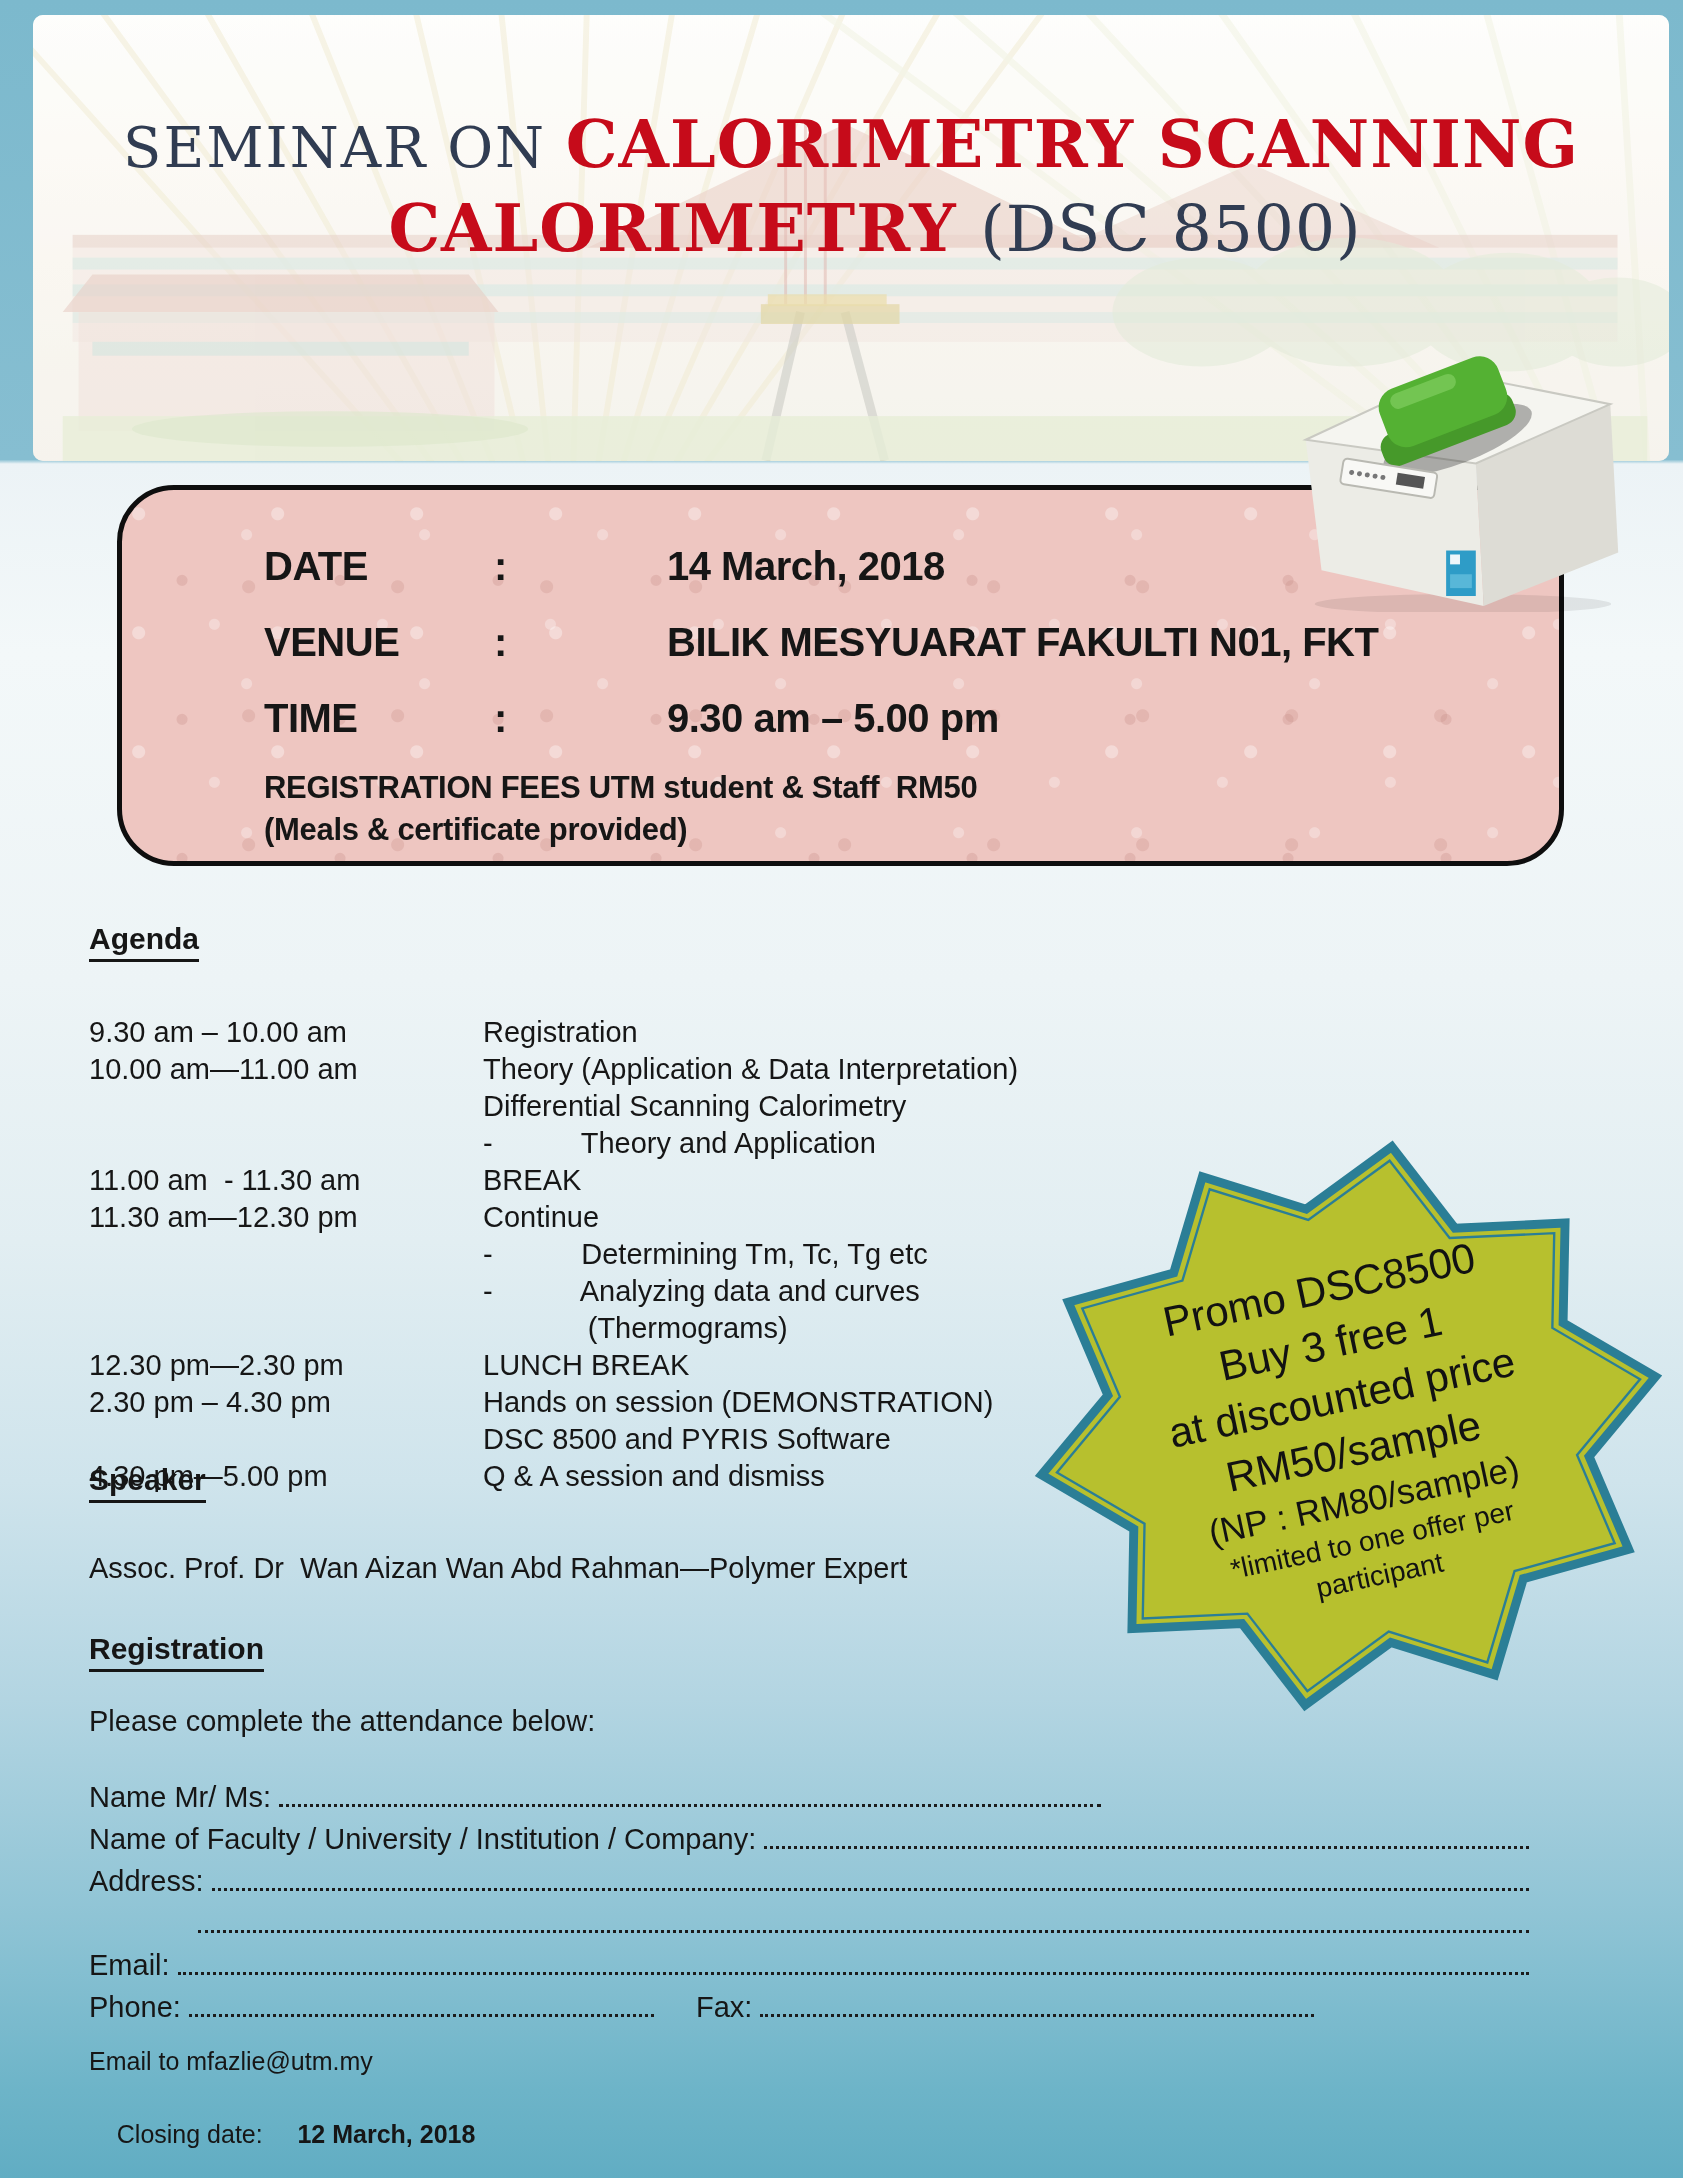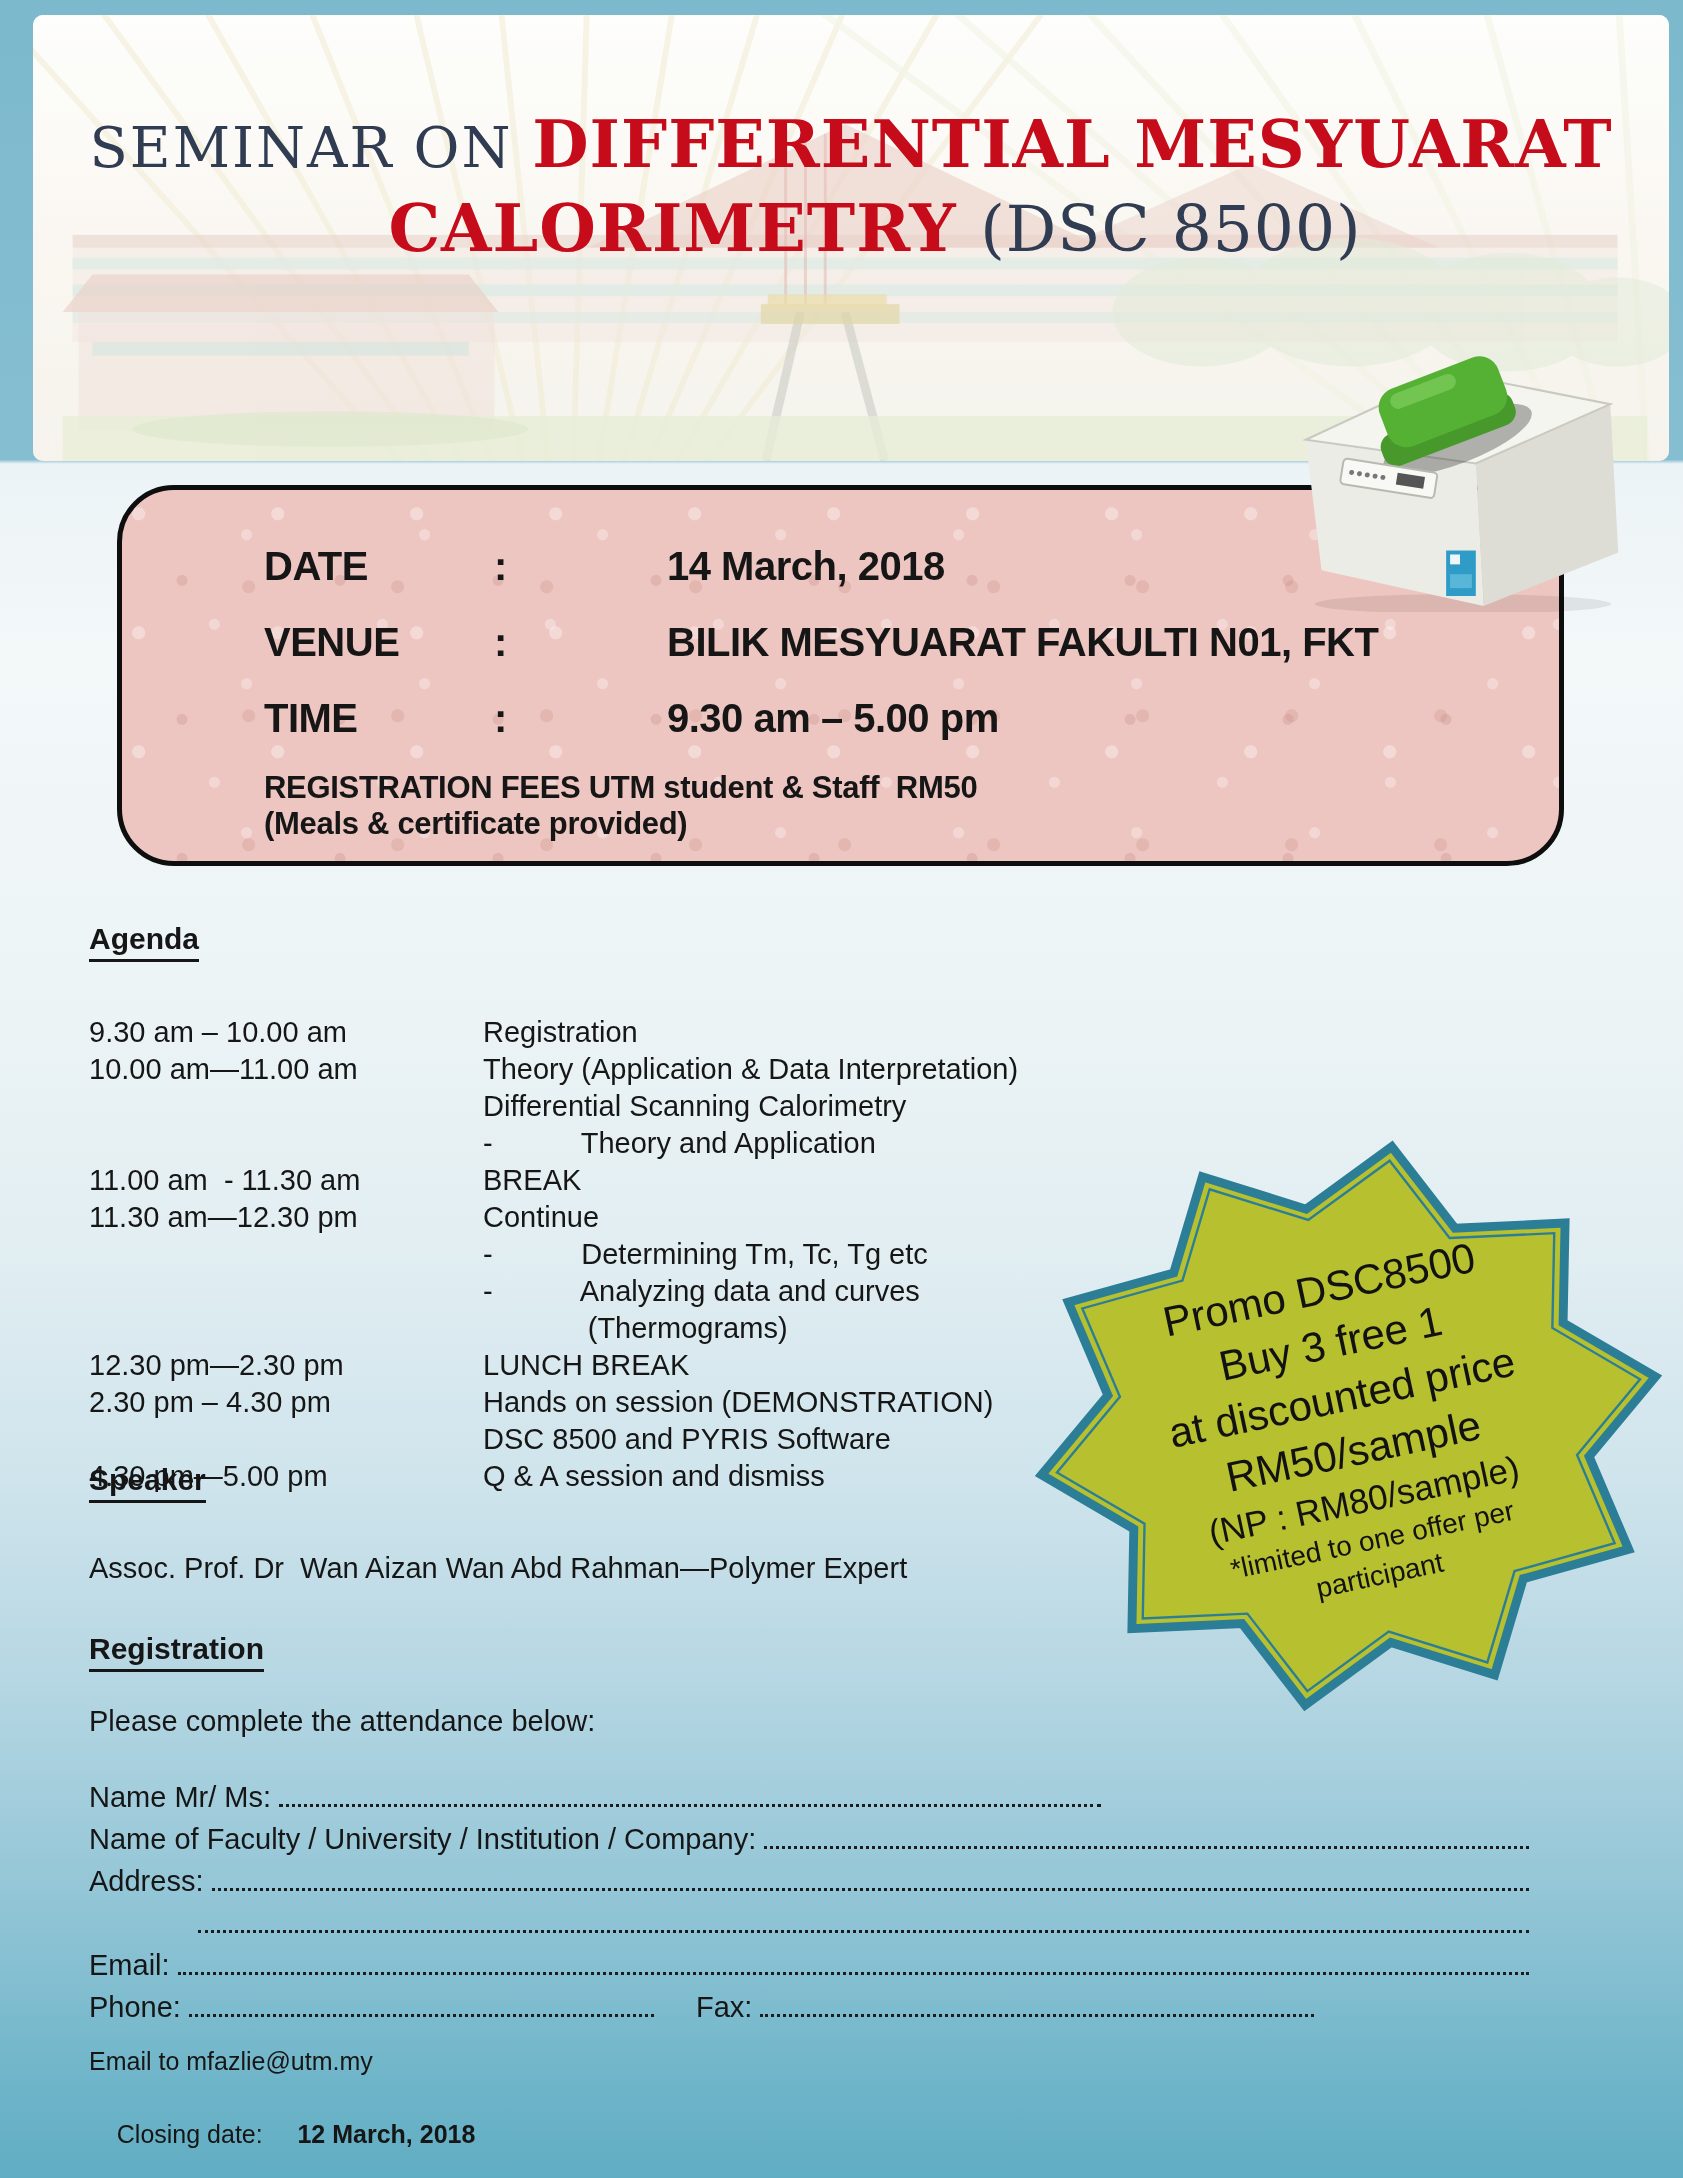--- a/index.html
+++ b/index.html
@@ -41,21 +41,21 @@
       radial-gradient(circle at 38% 65%, rgba(198,140,133,.30) 0 5px, transparent 6px),
       radial-gradient(circle at 70% 30%, rgba(255,255,255,.30) 0 5px, transparent 6px),
       radial-gradient(circle at 85% 75%, rgba(198,140,133,.28) 0 6px, transparent 7px),
       radial-gradient(circle at 55% 85%, rgba(255,255,255,.30) 0 5px, transparent 6px);
     background-size:139px 119px,158px 139px,178px 149px,149px 129px,168px 158px;
     padding:38px 40px 0 142px;
   }
   .info-row{display:grid;grid-template-columns:230px 173px 1fr;height:76px;align-items:center;}
   .info-row .cell{font-weight:bold;font-size:40px;letter-spacing:-0.5px;white-space:pre;}
   .fees{font-weight:bold;font-size:31px;letter-spacing:-0.3px;margin-top:14px;white-space:pre;}
-  .fees-note{font-weight:bold;font-size:31px;letter-spacing:-0.3px;white-space:pre;}
+  .fees-note{font-weight:bold;font-size:31px;letter-spacing:-0.3px;margin-top:6px;white-space:pre;}
   
   .heading{
     position:absolute;left:89px;font-size:30px;font-weight:bold;
   }
   .heading .ul{display:inline-block;border-bottom:3px solid #161616;padding-bottom:3px;}
   .agenda-table{
     position:absolute;left:89px;top:1014px;width:1089px;
     display:grid;grid-template-columns:394px 1fr;font-size:29px;line-height:37px;
   }
   .agenda-table .time,.agenda-table .desc{white-space:pre;}
@@ -154,21 +154,21 @@
           <ellipse cx="1330" cy="290" rx="110" ry="65"></ellipse>
         <ellipse cx="1490" cy="300" rx="95" ry="60"></ellipse>
           <ellipse cx="1600" cy="310" rx="70" ry="45"></ellipse>
       </g>
 
       <rect x="30" y="405" width="1600" height="45" fill="#d3e4b8" opacity=".8"></rect>
       <ellipse cx="300" cy="418" rx="200" ry="18" fill="#bcd59e" opacity=".6"></ellipse>
       <rect x="0" y="0" width="1652" height="450" fill="#ffffff" opacity=".38"></rect>
     </svg>
     <div class="title-block">
-      <div><span class="t-navy">SEMINAR ON </span><span class="t-red">DIFFERENTIAL MESYUARAT</span></div>
+      <div><span class="t-navy">SEMINAR ON </span><span class="t-red">CALORIMETRY SCANNING</span></div>
       <div class="title-line2"><span class="t-red">CALORIMETRY </span><span class="t-navy2">(DSC 8500)</span></div>
     </div>
   </div>
 
   <svg class="machine" viewBox="0 0 360 300">
     <ellipse cx="185" cy="292" rx="150" ry="10" fill="#000" opacity=".08"></ellipse>
     <polygon points="26,126 198,150 206,294 42,258" fill="#ecece6"></polygon>
     <polygon points="198,150 334,90 342,240 206,294" fill="#dddcd5"></polygon>
     <polygon points="26,126 172,58 334,90 198,150" fill="#f5f5f0" stroke="#c9c9c2" stroke-width="2"></polygon>
     <g transform="translate(168,96) rotate(-21)">

